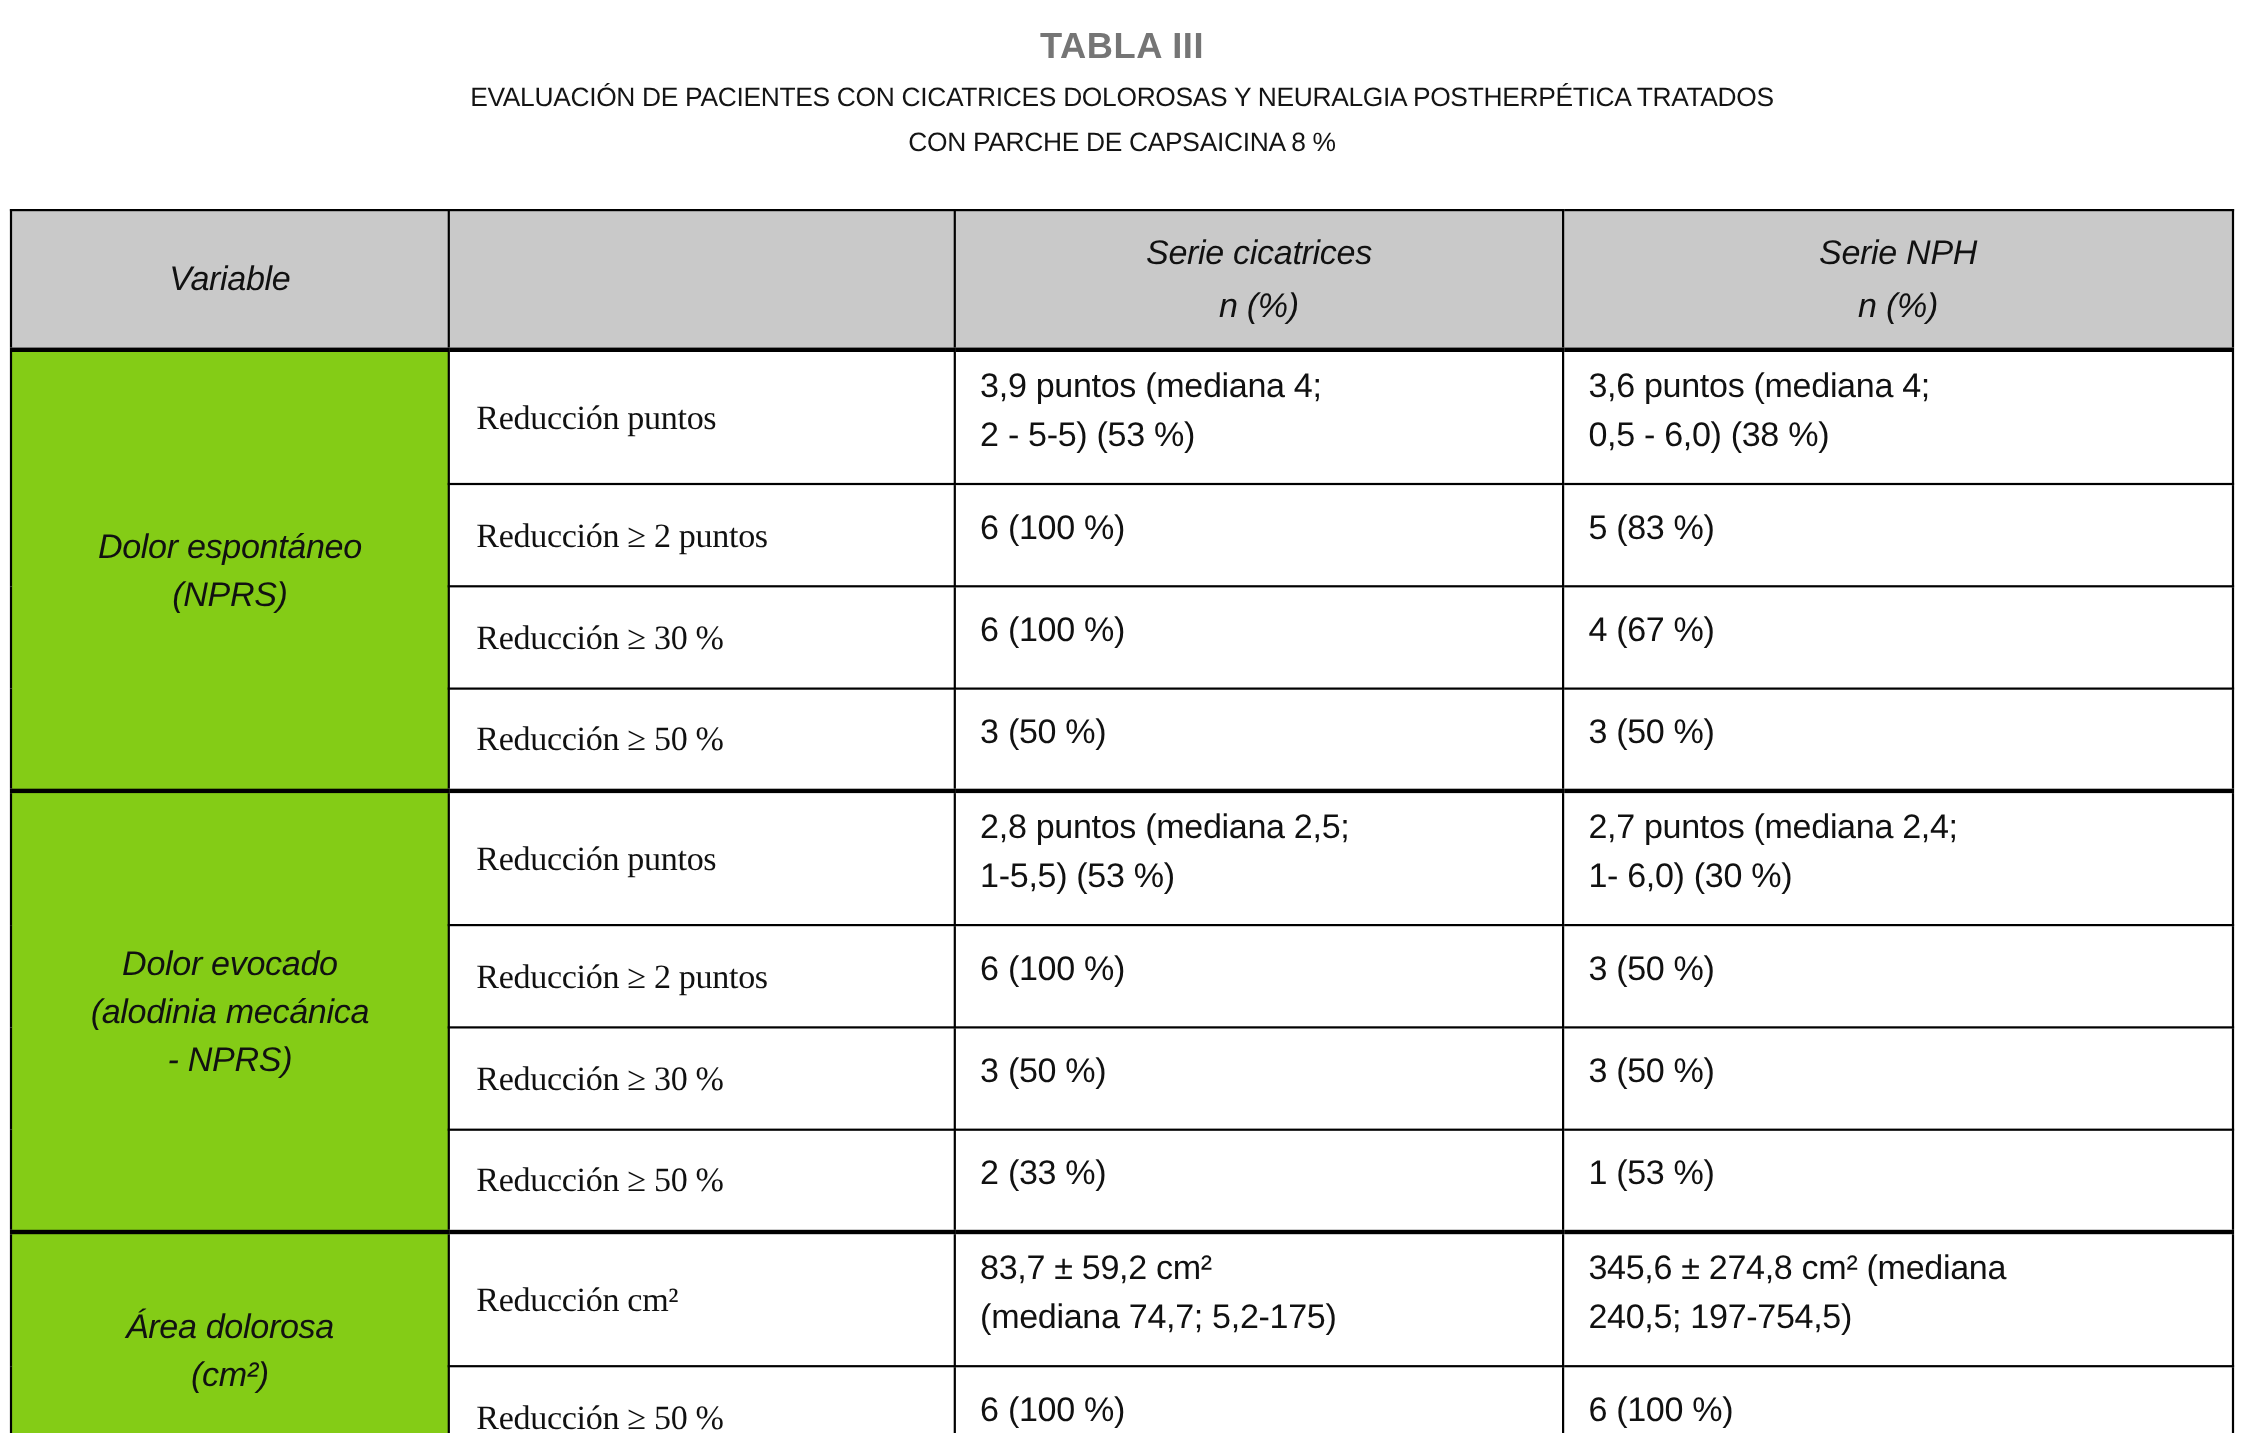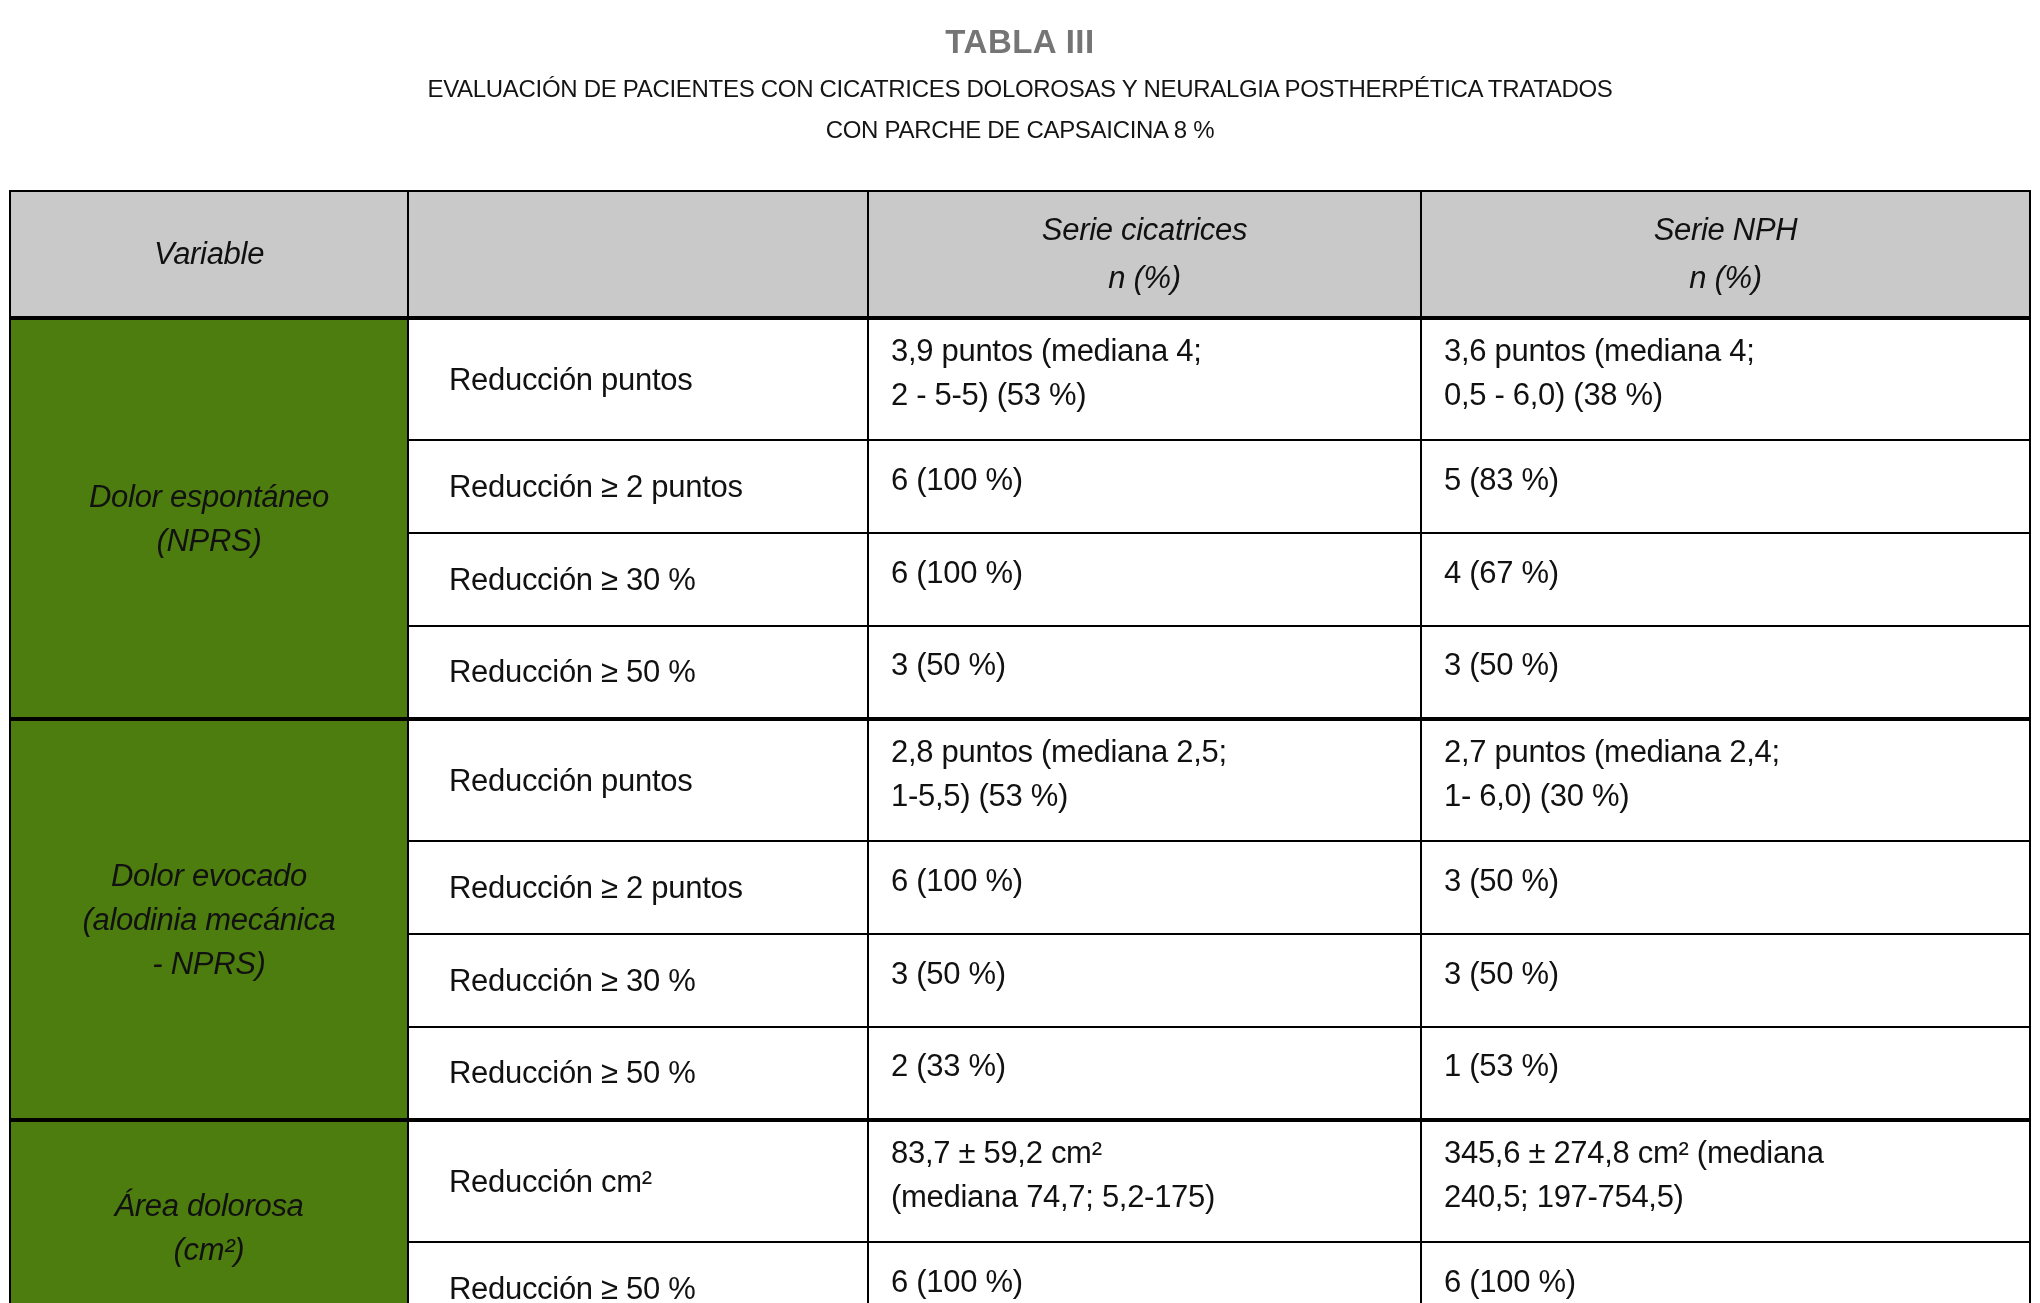--- a/index.html
+++ b/index.html
@@ -53,28 +53,29 @@
   .data-table thead th {
     background: #c9c9c9;
     font-style: italic;
     font-weight: normal;
     text-align: center;
     height: 122px;
     border-bottom: 4px solid #000;
     line-height: 1.55;
   }
   td.group-label {
-    background: #4d7c0f;
+    background: #84cc16;
     font-style: italic;
     text-align: center;
     padding: 0 14px;
   }
   td.row-label {
     text-align: left;
-    padding: 0 10px 0 40px;
+    padding: 0 10px 0 24px;
+    font-family: Liberation Serif, serif;
   }
   td.value {
     text-align: left;
     padding: 0 10px 14px 22px;
   }
   tr.row-tall  { height: 122px; }
   tr.row-short { height: 93px; }
   tr.group-start td { border-top: 4px solid #000; }
 </style>
 </head>

